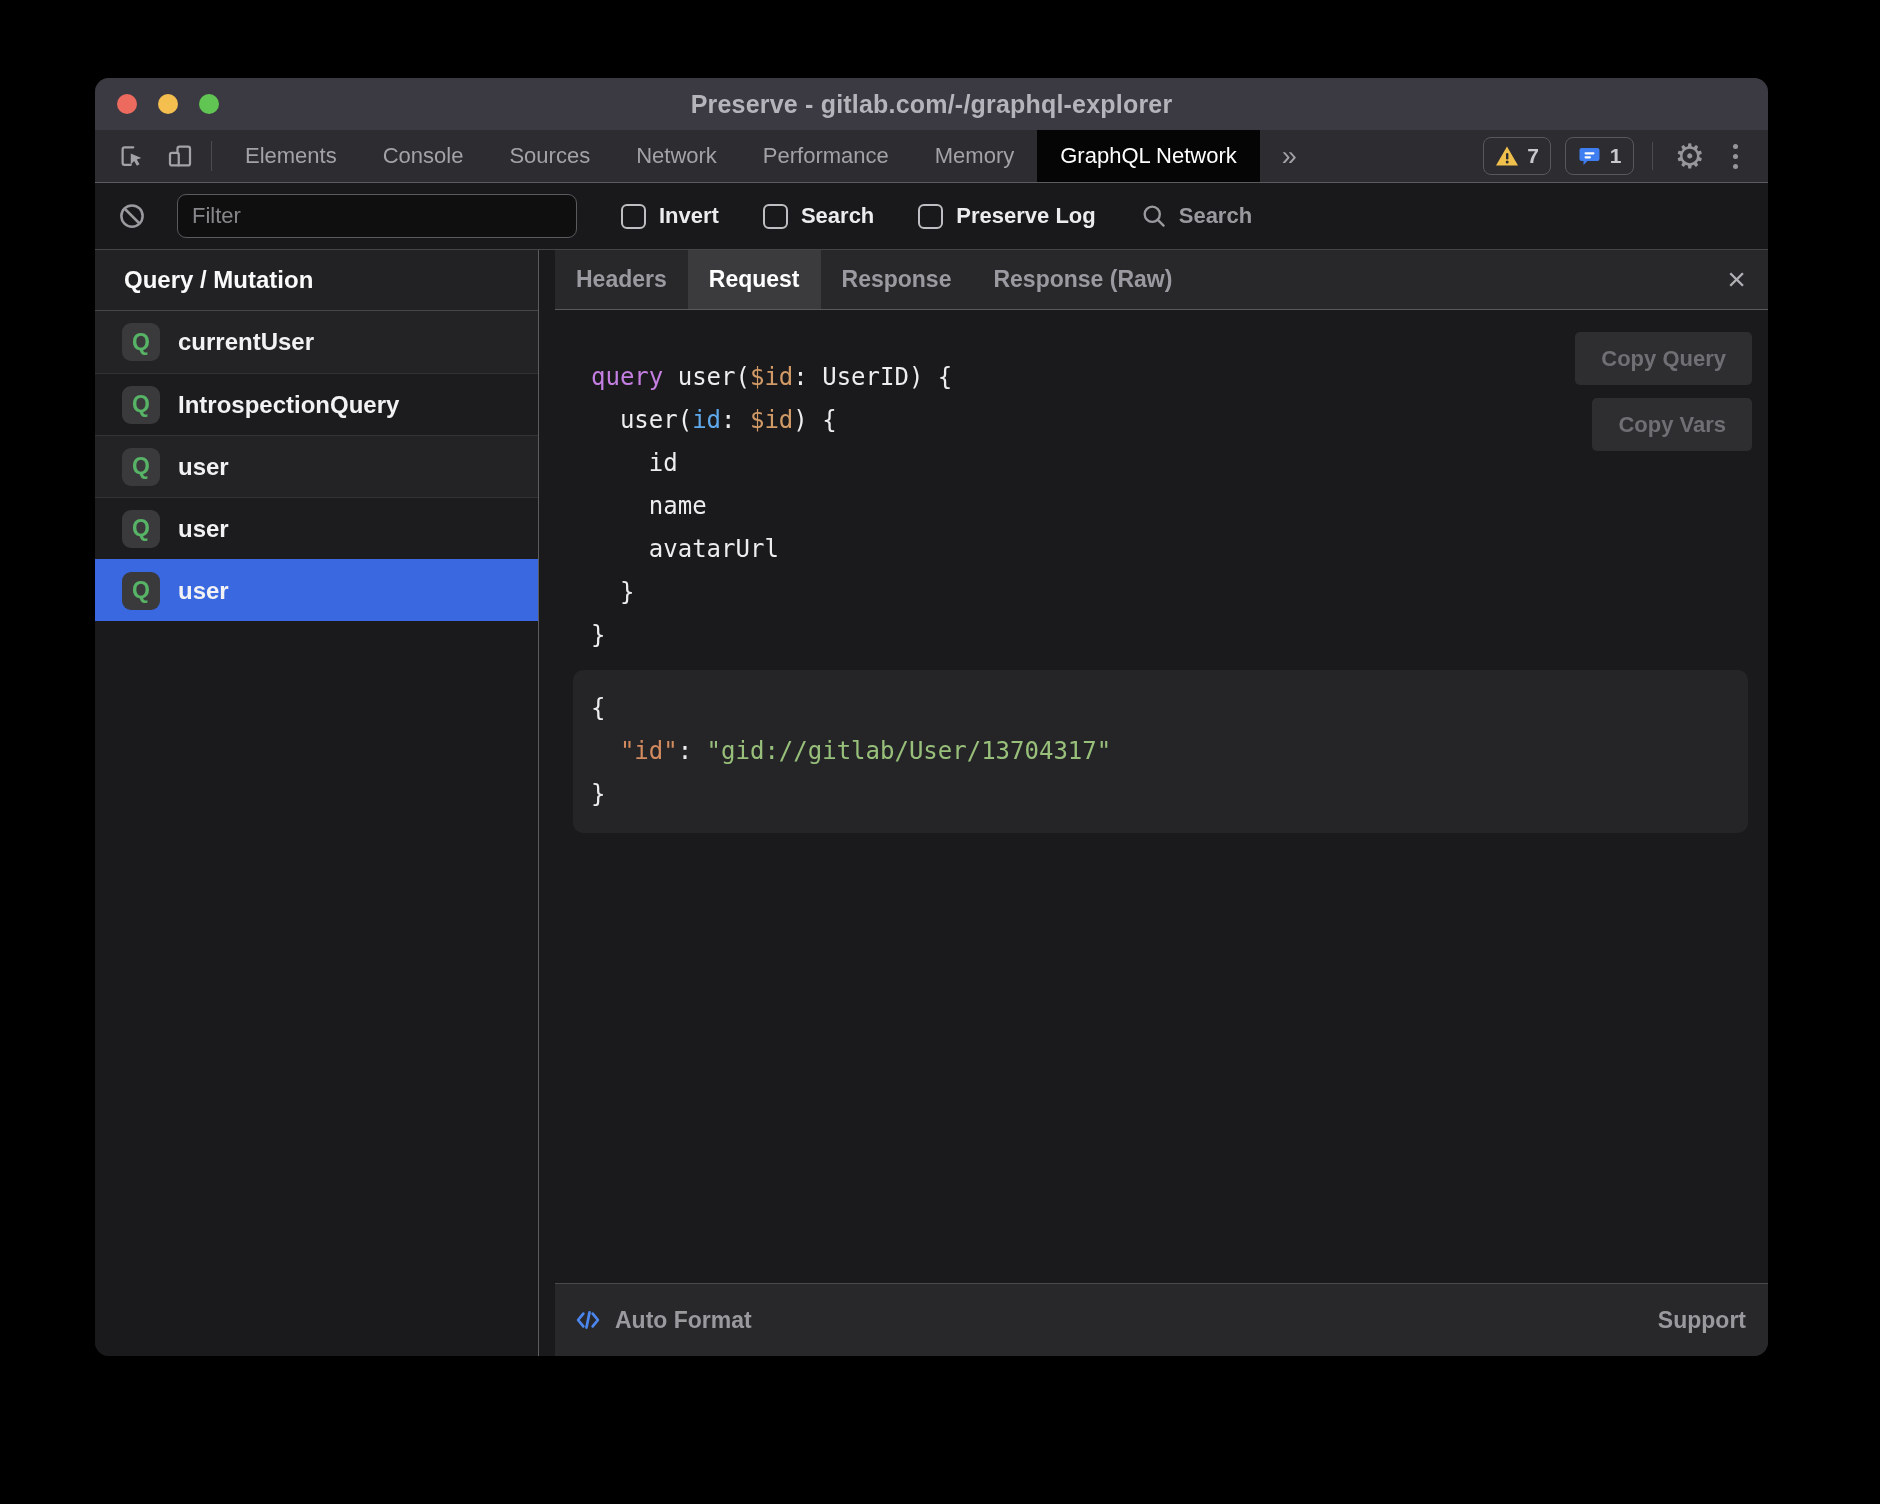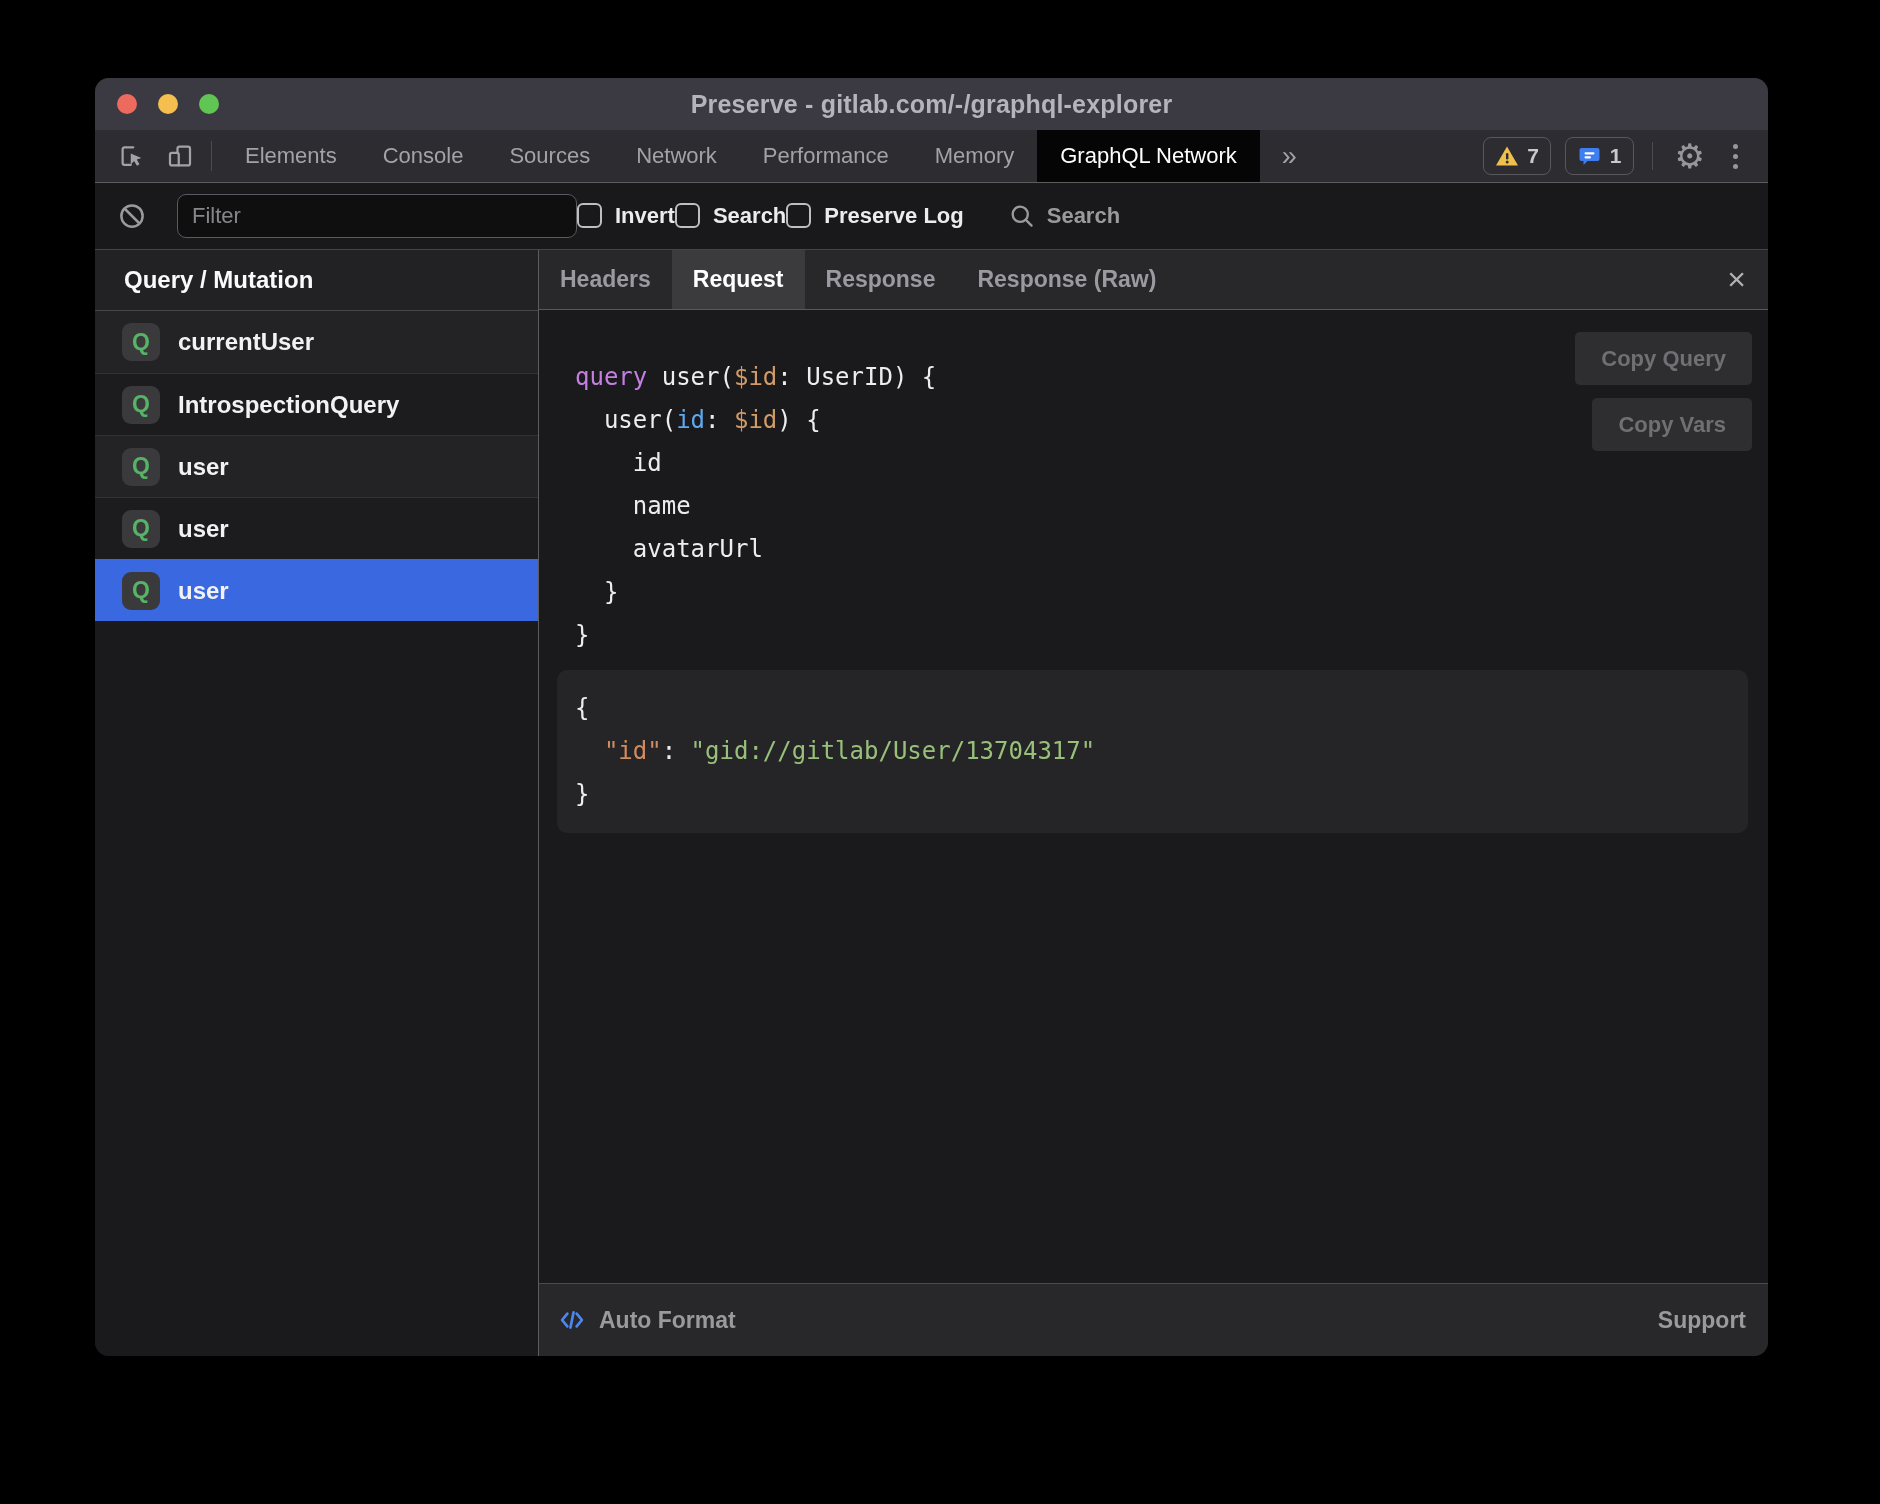--- a/index.html
+++ b/index.html
@@ -40,28 +40,28 @@
   .gear { font-size:34px; color:#97969b; line-height:1; padding:0 4px; }
 
   
   .filterrow { height:68px; background:#19191b; border-top:1px solid #5c5b60; border-bottom:1px solid #454549;
                display:flex; align-items:center; flex:0 0 auto; }
   .ban-wrap { margin-left:22px; display:flex; align-items:center; }
   .filter-input { margin-left:30px; width:400px; height:44px; background:#0f0f10; border:1.5px solid #5a5a5f;
                   border-radius:9px; color:#e2e2e4; font-size:22px; padding:0 14px; outline:none;
                   font-family:"Liberation Sans", sans-serif; }
   .filter-input::placeholder { color:#87868b; }
-  .check-group { display:flex; gap:13px; }
+  .check-group { display:flex; align-items:center; gap:13px; margin-left:44px; }
   .checkbox { width:25px; height:25px; border:2px solid #bfbfc3; border-radius:6px; background:transparent; }
   .check-label { color:#ecebee; font-size:22px; font-weight:700; }
   .search-group { display:flex; align-items:center; gap:11px; margin-left:44px; color:#9a9a9e; }
   .search-label { font-size:22px; font-weight:600; color:#9a9a9e; }
 
   
-  .main { flex:1; display:flex; min-height:0; }
+  .main { flex:1; display:flex; min-height:0;gap:16px; }
   .sidebar { width:444px; flex:0 0 auto; background:#1a1a1c; border-right:1px solid #5c5b60; display:flex; flex-direction:column; }
   .sidebar-header { height:61px; display:flex; align-items:center; padding-left:29px; color:#fafafa;
                     font-size:24px; font-weight:700; border-bottom:1px solid #47474b; background:#222124; }
   .side-item { height:62px; display:flex; align-items:center; padding-left:27px; gap:18px; }
   .side-item:nth-child(odd) { background:#232325; }
   .side-item:nth-child(even) { background:#1c1c1e; }
   .side-item + .side-item { border-top:1px solid #323235; }
   .side-item.selected { background:var(--accent-blue,#3968e0); border-top-color:transparent; }
   .q-badge { width:38px; height:38px; border-radius:9px; background:#3a3a3d; color:var(--q-green,#57b365);
              display:flex; align-items:center; justify-content:center; font-size:23px; font-weight:700; flex:0 0 auto; }

